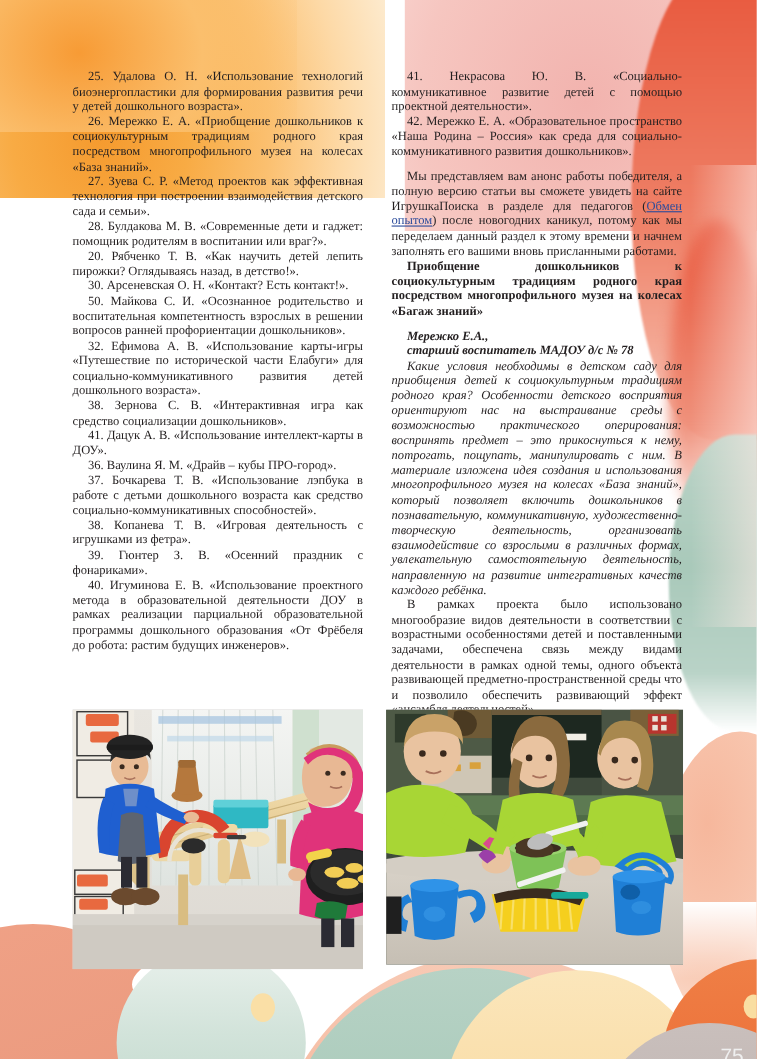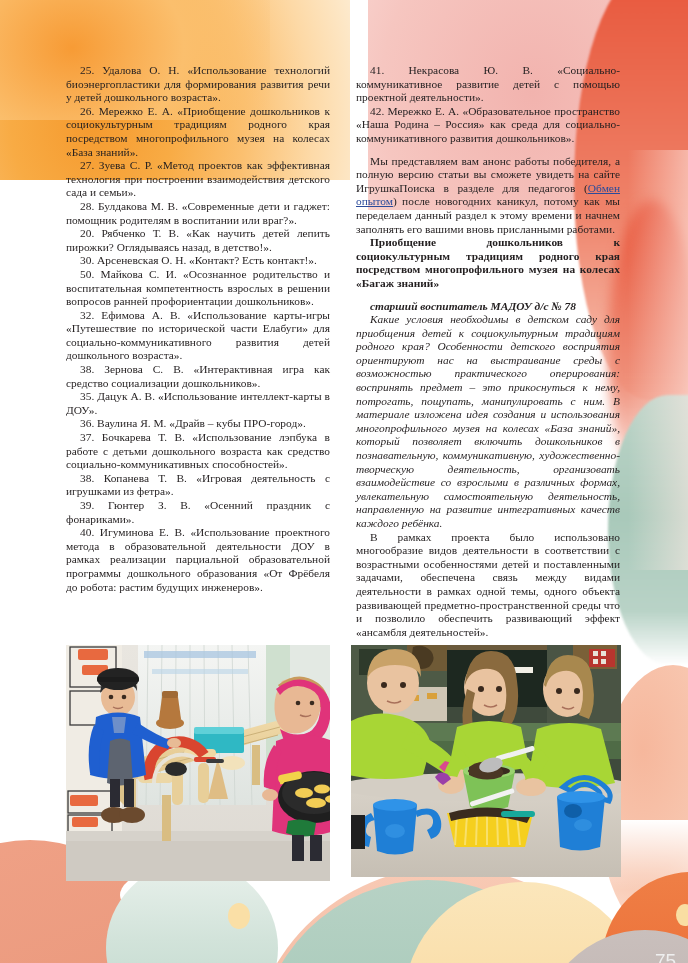--- a/index.html
+++ b/index.html
@@ -458,35 +458,36 @@
     <div class="col col-left">
       <p>25. Удалова О. Н. «Использование технологий биоэнергопластики для формирования развития речи у детей дошкольного возраста».</p>
       <p>26. Мережко Е. А. «Приобщение дошкольников к социокультурным традициям родного края посредством многопрофильного музея на колесах «База знаний».</p>
       <p>27. Зуева С. Р. «Метод проектов как эффективная технология при построении взаимодействия детского сада и семьи».</p>
       <p>28. Булдакова М. В. «Современные дети и гаджет: помощник родителям в воспитании или враг?».</p>
       <p>20. Рябченко Т. В. «Как научить детей лепить пирожки? Оглядываясь назад, в детство!».</p>
       <p>30. Арсеневская О. Н. «Контакт? Есть контакт!».</p>
       <p>50. Майкова С. И. «Осознанное родительство и воспитательная компетентность взрослых в решении вопросов ранней профориентации дошкольников».</p>
       <p>32. Ефимова А. В. «Использование карты-игры «Путешествие по исторической части Елабуги» для социально-коммуникативного развития детей дошкольного возраста».</p>
       <p>38. Зернова С. В. «Интерактивная игра как средство социализации дошкольников».</p>
-      <p>35. Дацук А. В. «Использование интеллект-карты в ДОУ».</p>
+      <p>41. Дацук А. В. «Использование интеллект-карты в ДОУ».</p>
       <p>36. Ваулина Я. М. «Драйв – кубы ПРО-город».</p>
       <p>37. Бочкарева Т. В. «Использование лэпбука в работе с детьми дошкольного возраста как средство социально-коммуникативных способностей».</p>
       <p>38. Копанева Т. В. «Игровая деятельность с игрушками из фетра».</p>
       <p>39. Гюнтер З. В. «Осенний праздник с фонариками».</p>
       <p>40. Игуминова Е. В. «Использование проектного метода в образовательной деятельности ДОУ в рамках реализации парциальной образовательной программы дошкольного образования «От Фрёбеля до робота: растим будущих инженеров».</p>
     </div>
 
     <div class="col col-right">
       <p>41. Некрасова Ю. В. «Социально-коммуникативное развитие детей с помощью проектной деятельности».</p>
       <p>42. Мережко Е. А. «Образовательное пространство «Наша Родина – Россия» как среда для социально-коммуникативного развития дошкольников».</p>
       <div class="gap"></div>
       <p><span>Мы представляем вам анонс работы победителя, а полную версию статьи вы сможете увидеть на сайте ИгрушкаПоиска в разделе для педагогов (</span><a href="#" class="inline-link">Обмен опытом</a><span>) после новогодних каникул, потому как мы переделаем данный раздел к этому времени и начнем заполнять его вашими вновь присланными работами.</span></p>
       <p class="bold-head">Приобщение дошкольников к социокультурным традициям родного края посредством многопрофильного музея на колесах «Багаж знаний»</p>
       <div class="gap"></div>
+      <p class="author">Мережко Е.А.,</p>
       <p class="author">старший воспитатель МАДОУ д/с № 78</p>
       <p class="italic">Какие условия необходимы в детском саду для приобщения детей к социокультурным традициям родного края? Особенности детского восприятия ориентируют нас на выстраивание среды с возможностью практического оперирования: воспринять предмет – это прикоснуться к нему, потрогать, пощупать, манипулировать с ним. В материале изложена идея создания и использования многопрофильного музея на колесах «База знаний», который позволяет включить дошкольников в познавательную, коммуникативную, художественно-творческую деятельность, организовать взаимодействие со взрослыми в различных формах, увлекательную самостоятельную деятельность, направленную на развитие интегративных качеств каждого ребёнка.</p>
       <p>В рамках проекта было использовано многообразие видов деятельности в соответствии с возрастными особенностями детей и поставленными задачами, обеспечена связь между видами деятельности в рамках одной темы, одного объекта развивающей предметно-пространственной среды что и позволило обеспечить развивающий эффект «ансамбля деятельностей».</p>
     </div>
   </div>
 
   <div class="deco bg-bottom-fade"></div>
   <div class="deco c-orange-lg"></div>
   <div class="deco c-white-sweep"></div>
   <div class="deco c-green-sm"></div>

